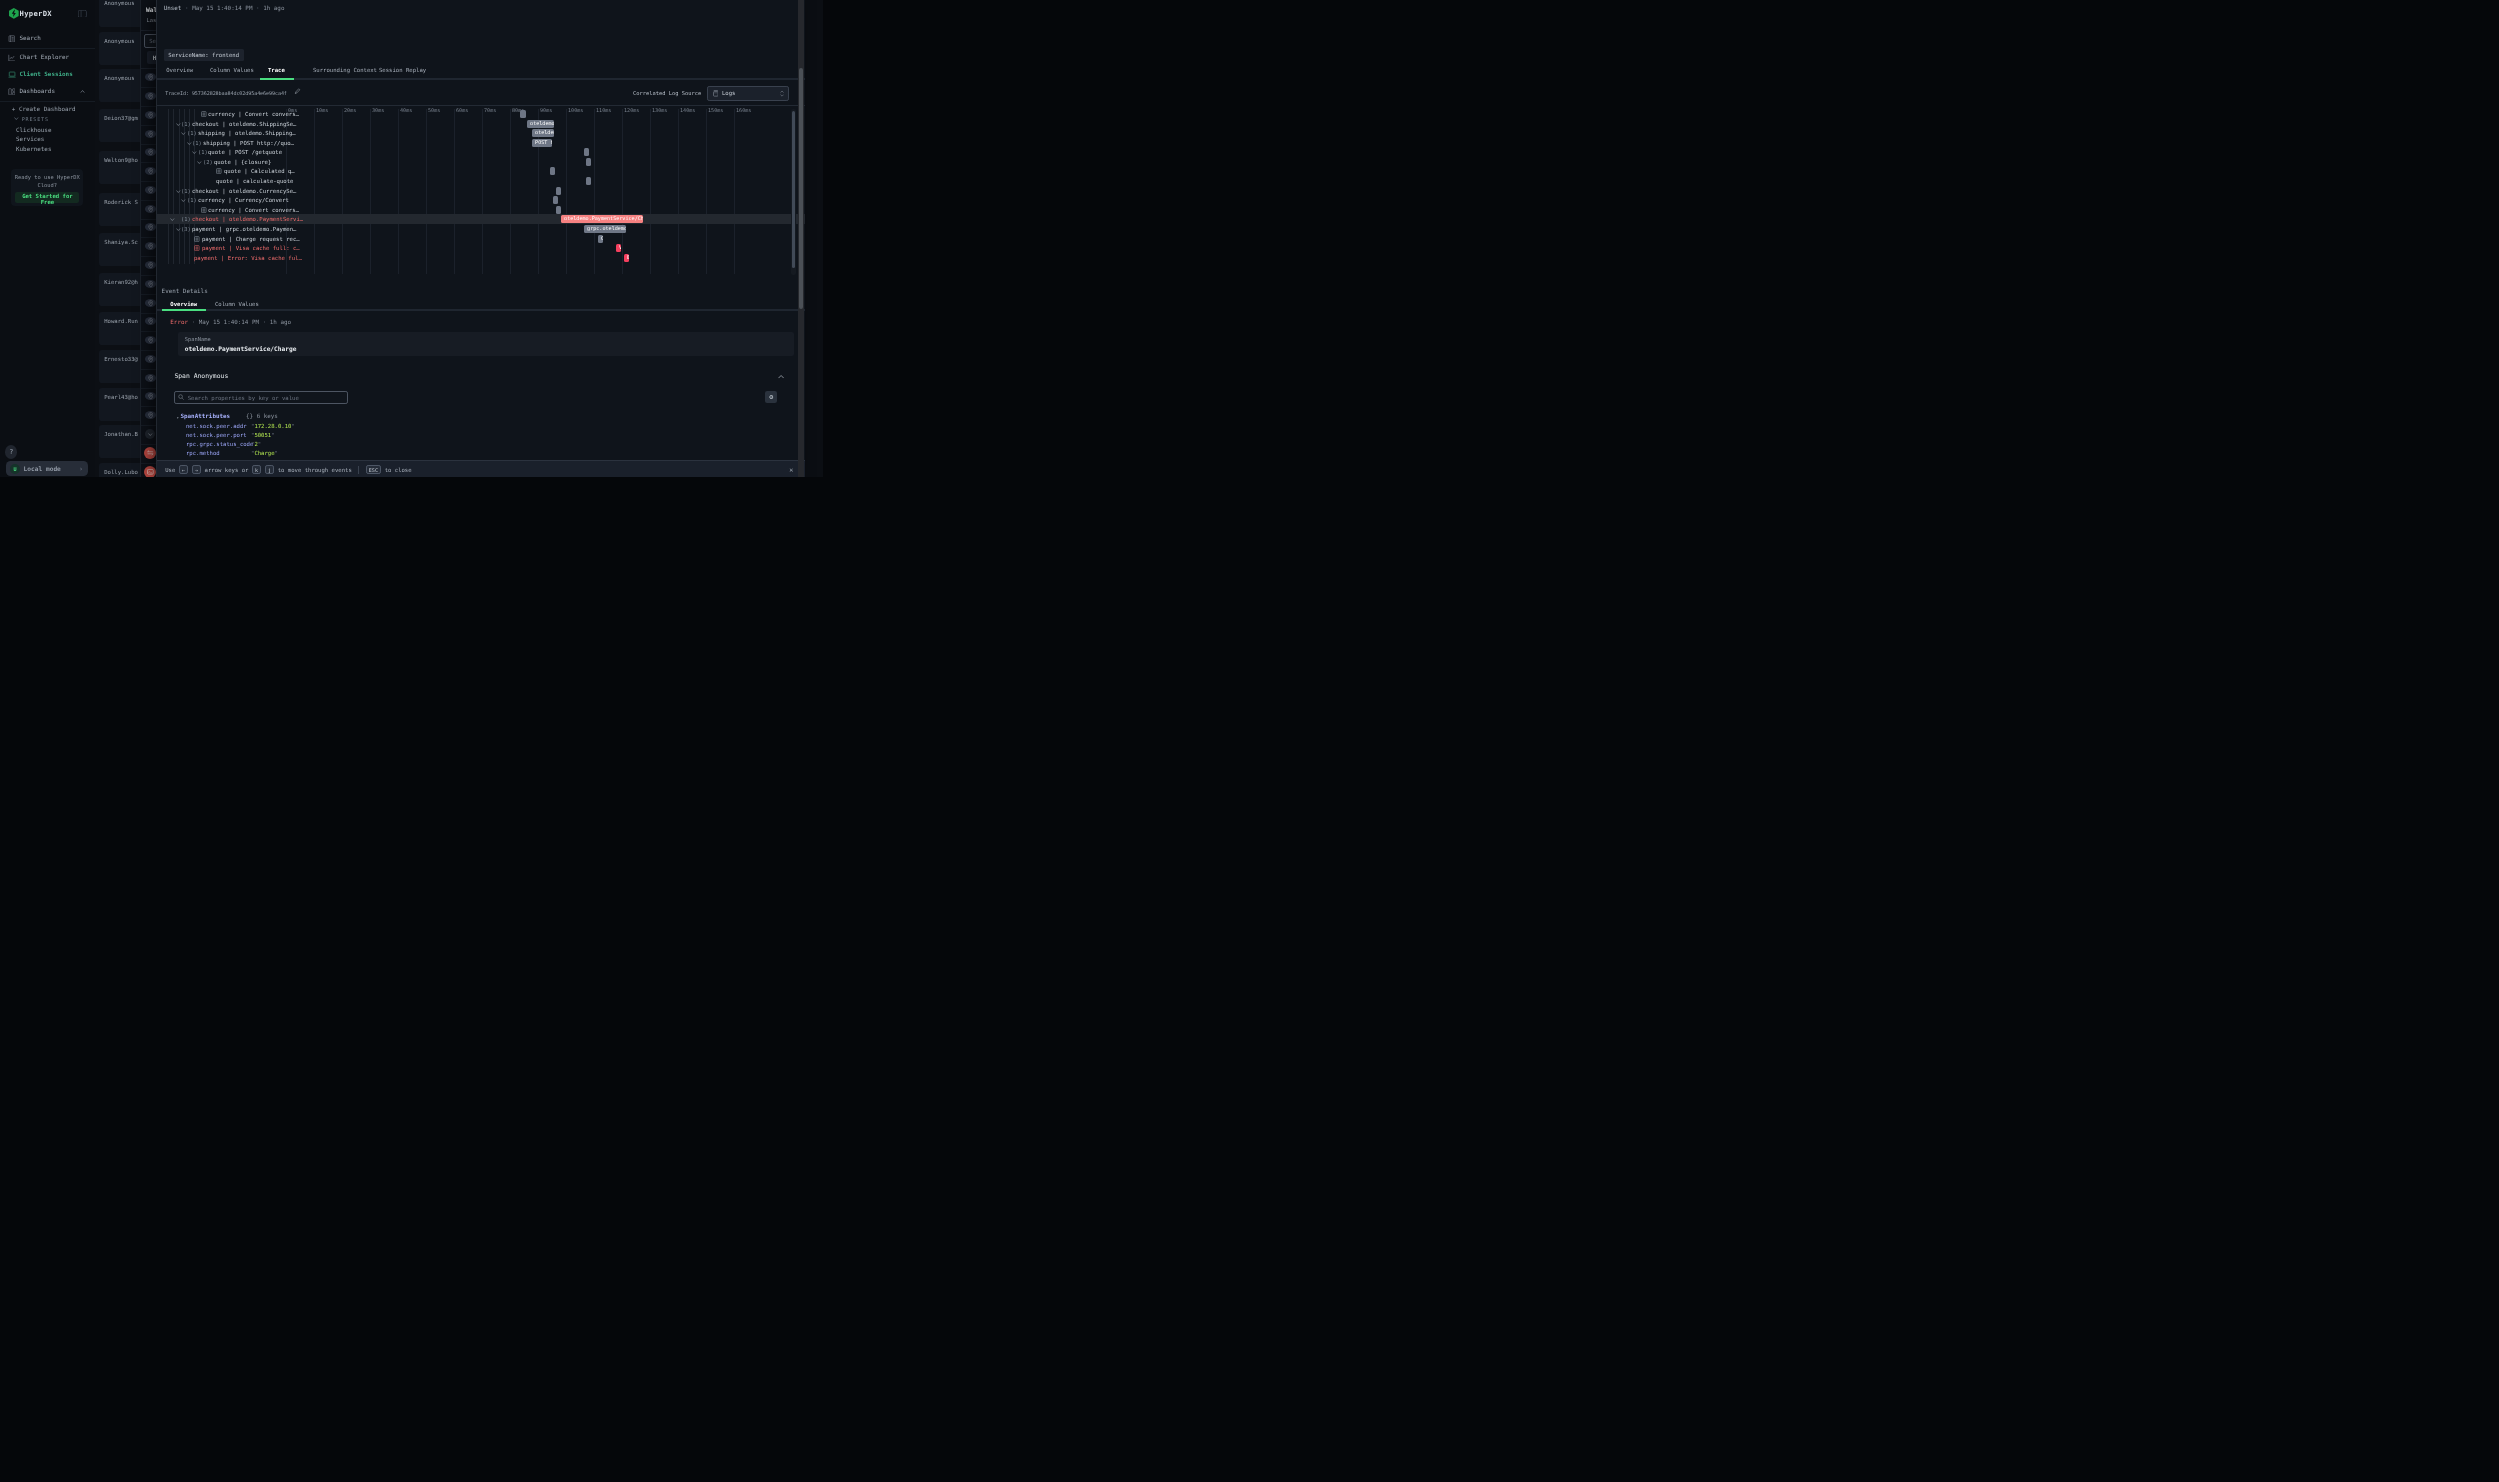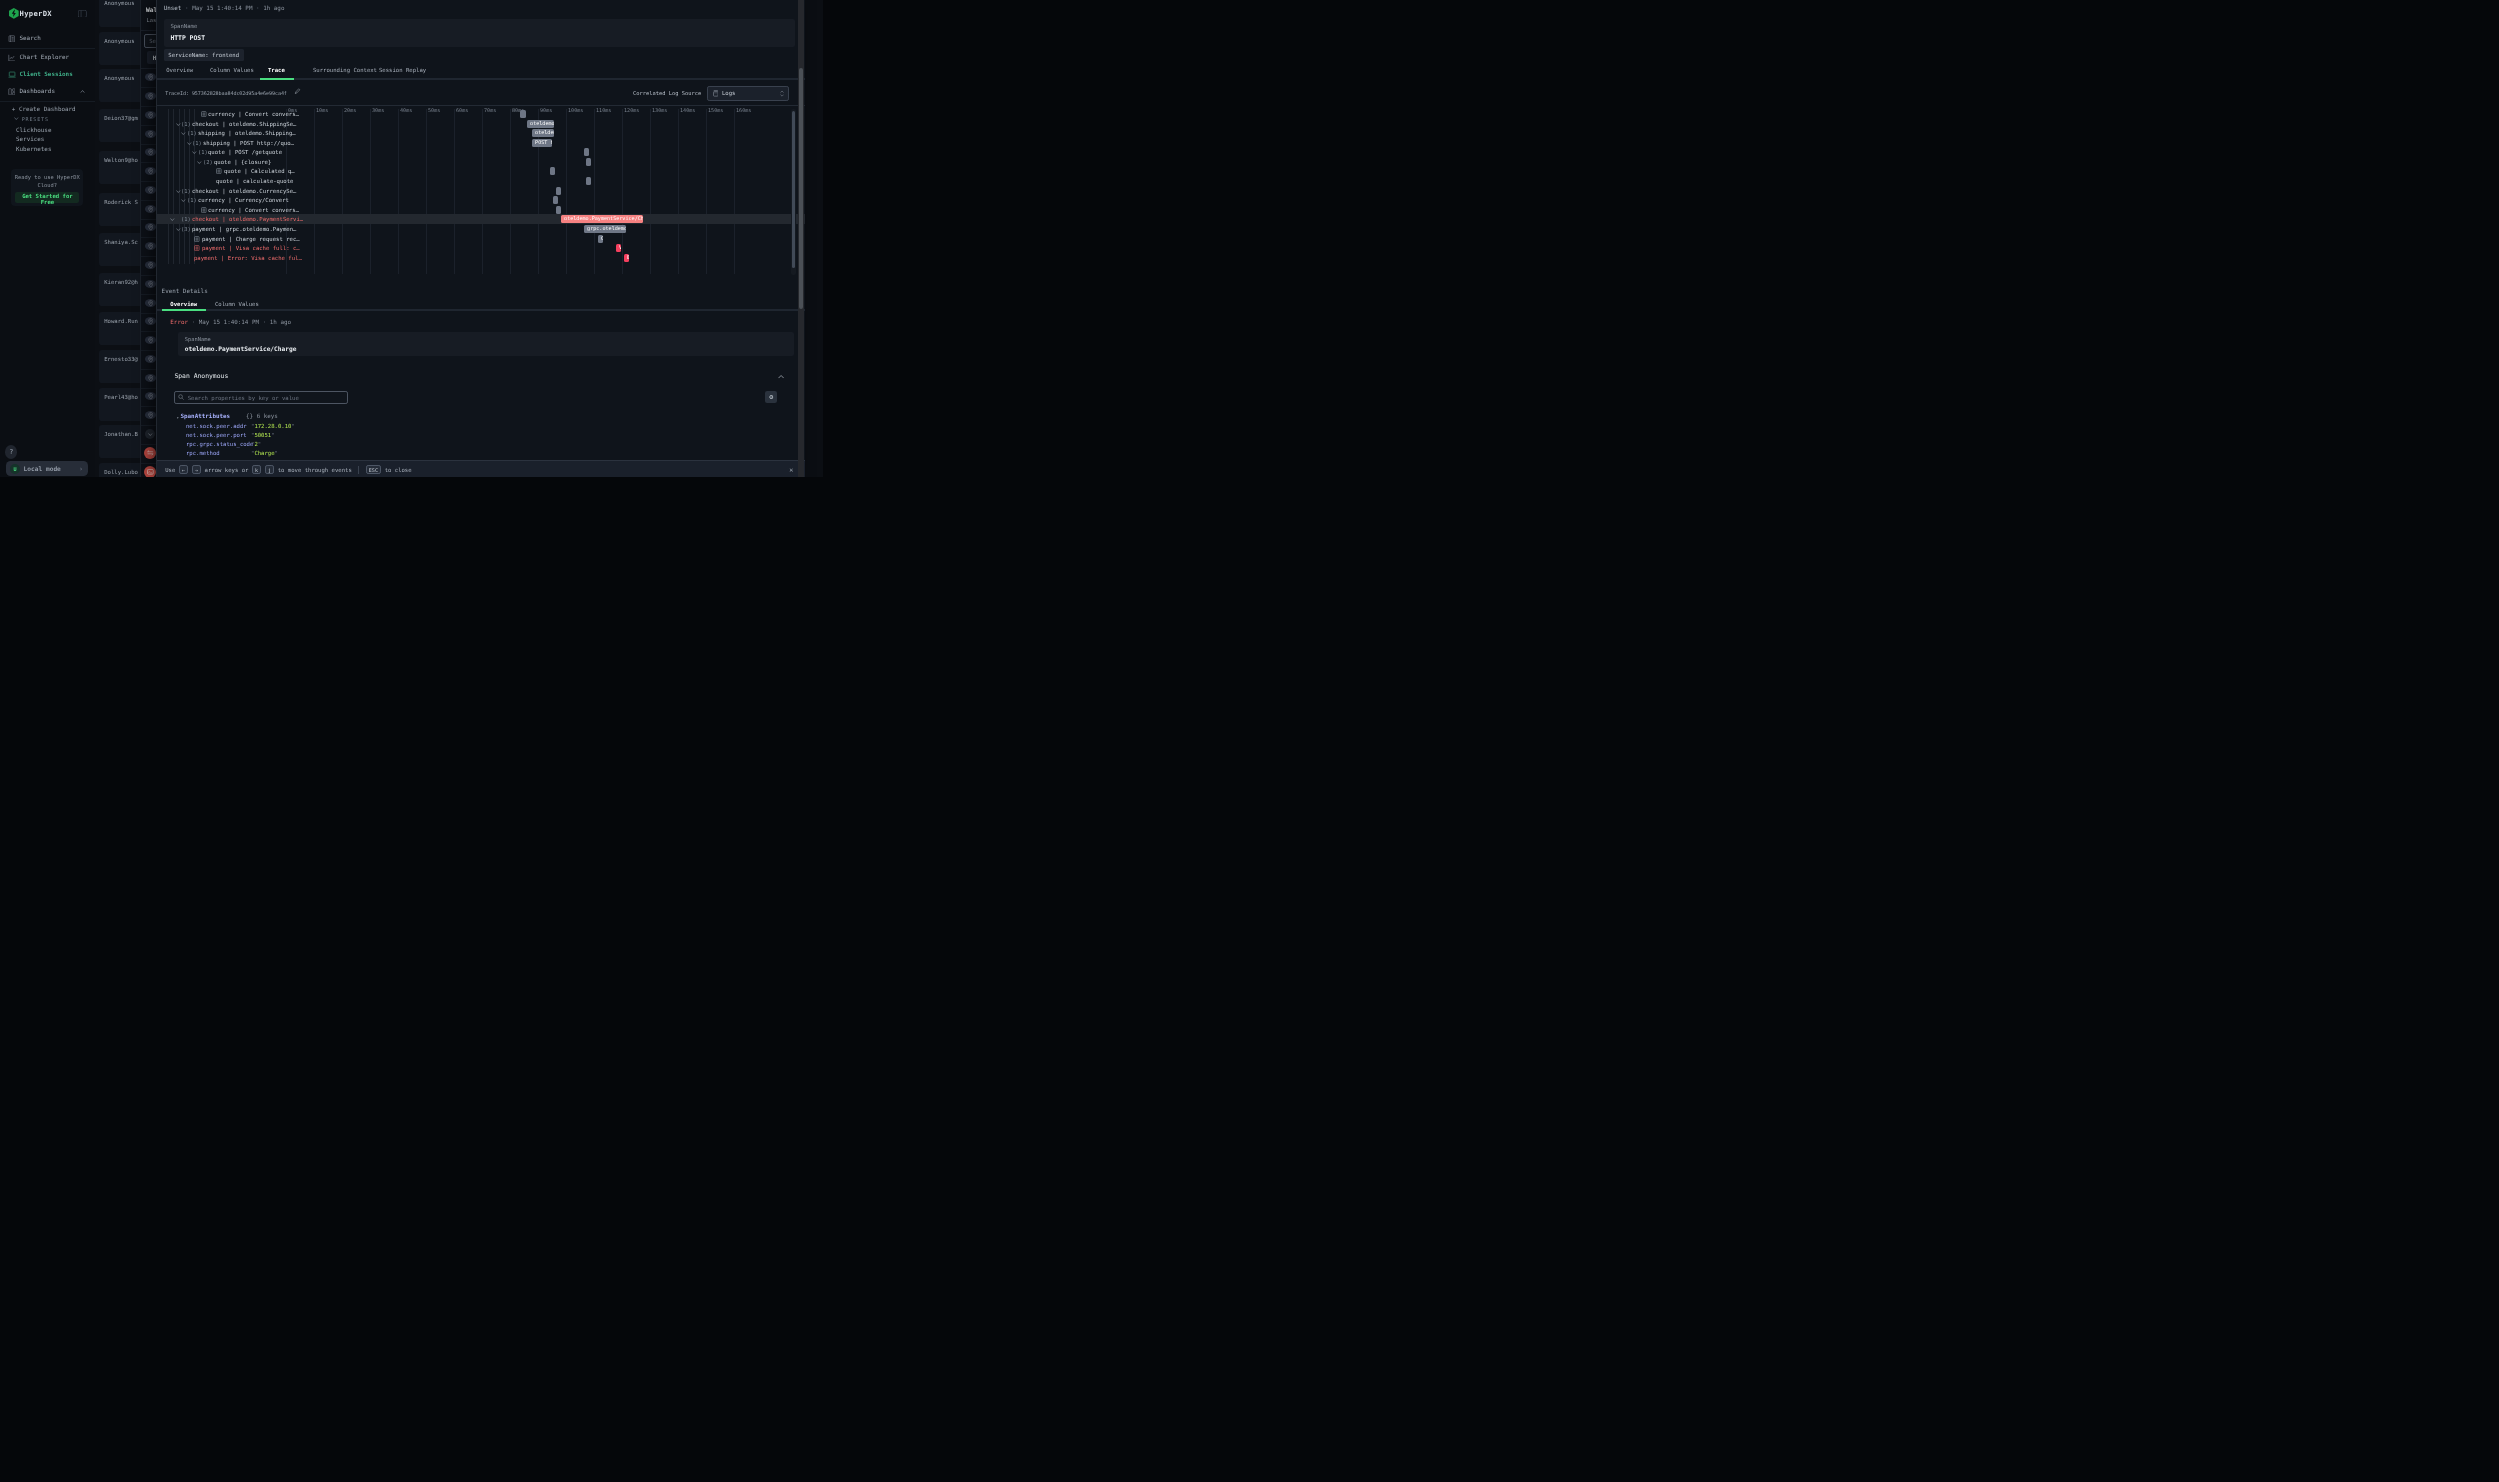--- a/index.html
+++ b/index.html
@@ -446,24 +446,20 @@
   </section>
 
   <section class="drawer">
     <div class="hdrline">
       <span class="hdr-status">Unset</span>
       <span class="hdr-sep">·</span>
       <span class="hdr-dim">May 15 1:40:14 PM</span>
       <span class="hdr-sep">·</span>
       <span class="hdr-dim">1h ago</span>
     </div>
-    <div class="spancard">
-      <div class="k">SpanName</div>
-      <div class="v">HTTP POST</div>
-    </div>
     <div class="chip">ServiceName: frontend</div>
     <div id="tabs1">
         <div class="tab" style="left: 9.2px;">Overview</div>
         <div class="tab" style="left: 53px;">Column Values</div>
         <div class="tab active" style="left: 111px;">Trace</div>
         <div class="tab" style="left: 156px;">Surrounding Context</div>
         <div class="tab" style="left: 222px;">Session Replay</div>
       </div>
     <div class="tabbar"></div>
     <div class="tabbar-green" style="left:103px;width:34px"></div>

